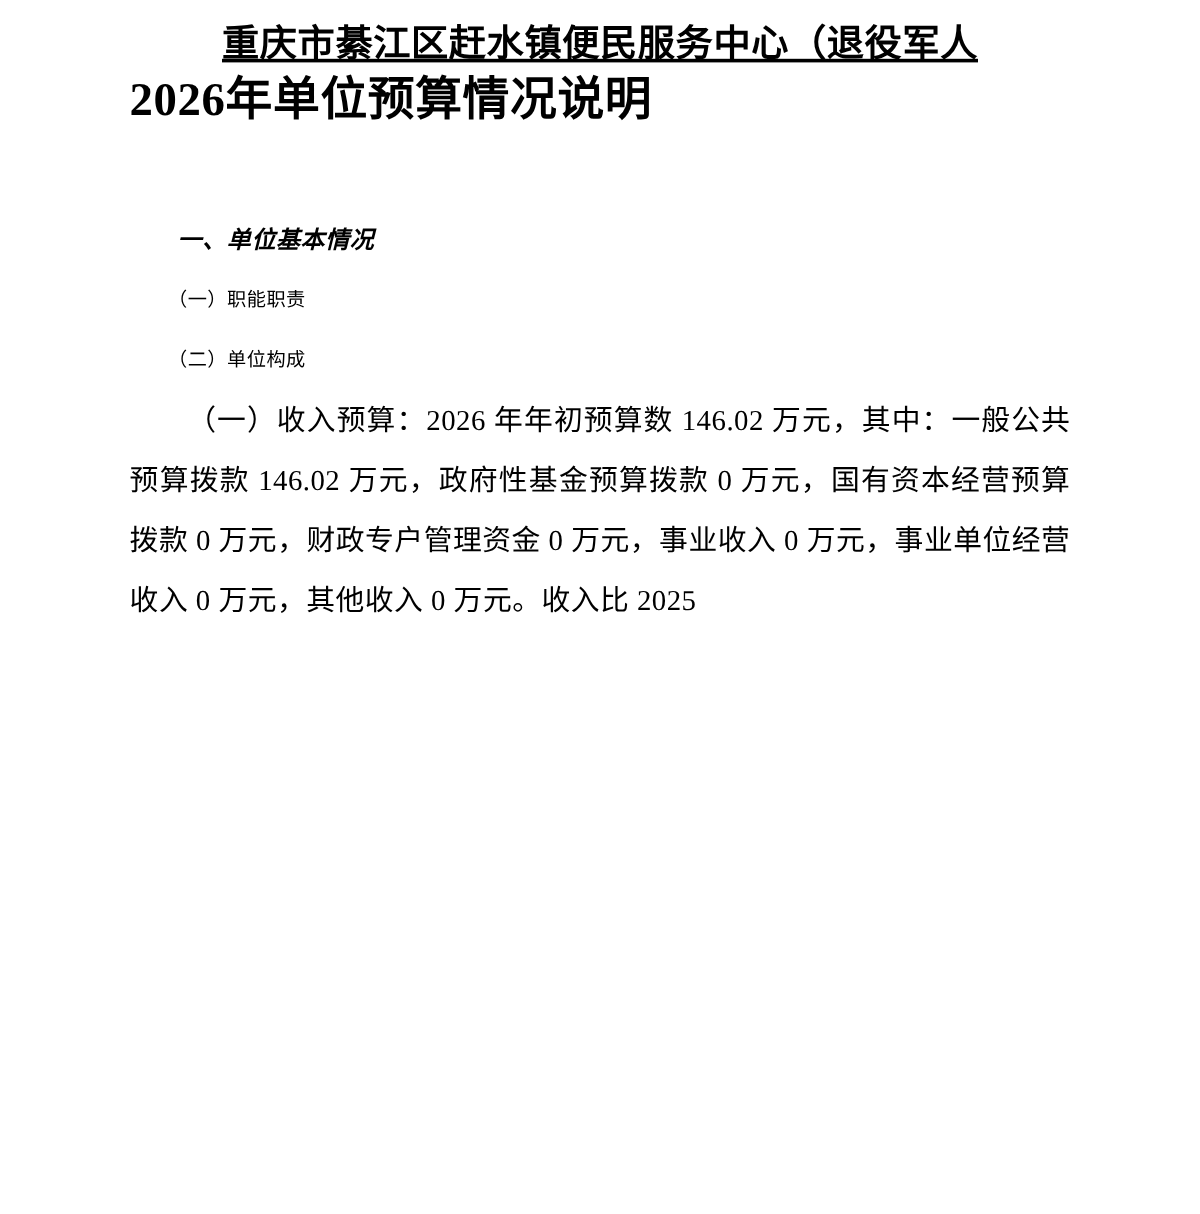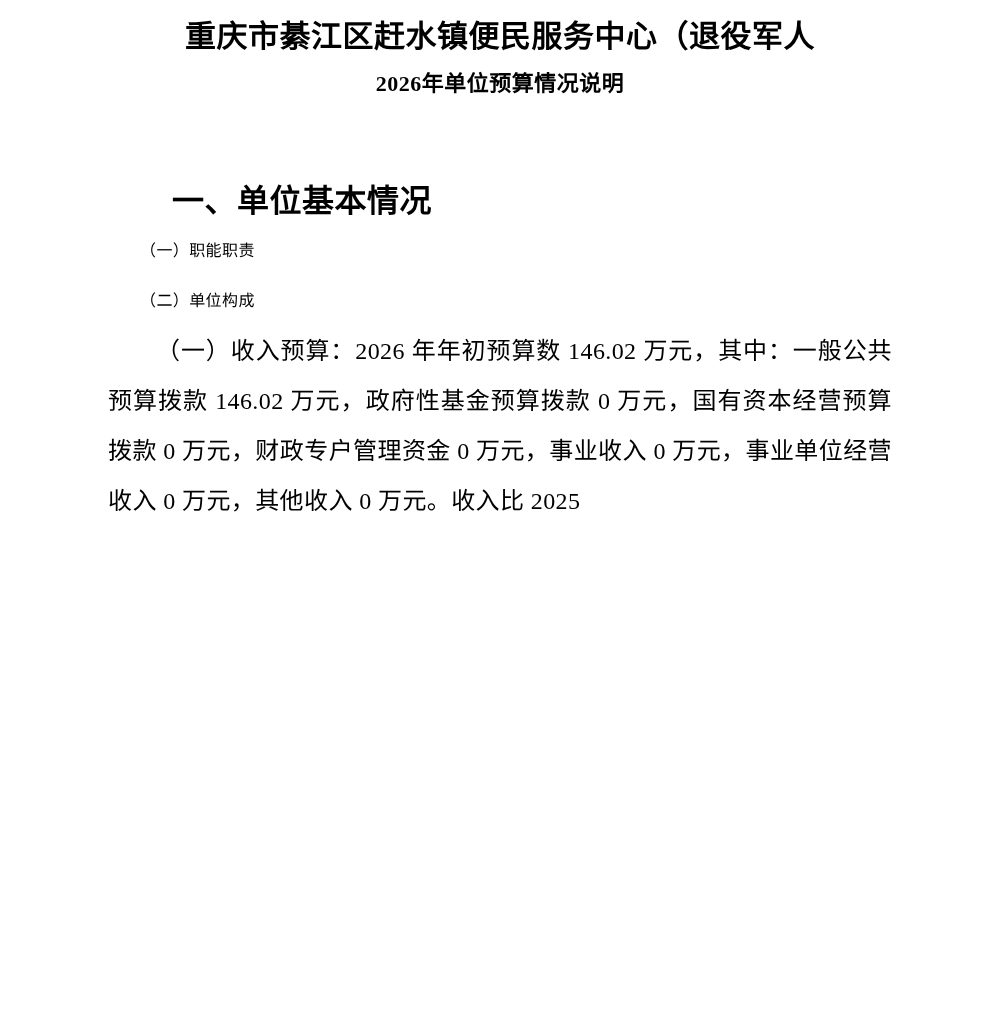--- a/index.html
+++ b/index.html
@@ -21,41 +21,43 @@
     background: #ffffff;
   }
   .doc-title {
     text-align: center;
     font-family: "Liberation Sans", "DejaVu Sans", sans-serif;
     font-weight: bold;
     font-size: 31px;
     line-height: 46px;
     letter-spacing: 0.5px;
     margin: 0;
+    text-decoration: underline;
   }
   .doc-subtitle {
-    text-align: center;
+    text-align: left;
     font-family: "Liberation Serif", "DejaVu Serif", serif;
     font-weight: bold;
-    font-size: 22px;
+    font-size: 39px;
     line-height: 48px;
     letter-spacing: 0.5px;
     margin: 0 0 2px 0;
   }
   .spacer-after-title {
     height: 66px;
   }
   .section-heading {
     font-family: "Liberation Sans", "DejaVu Sans", sans-serif;
     font-weight: bold;
-    font-size: 32px;
+    font-size: 20px;
     line-height: 50px;
     margin: 0;
     text-indent: 2em;
     letter-spacing: 0.5px;
+    font-style: italic;
   }
   .para {
     font-size: 24px;
     line-height: 50px;
     margin: 0;
     text-indent: 2em;
     text-align: justify;
     text-justify: inter-ideograph;
     letter-spacing: 0.4px;
   }

